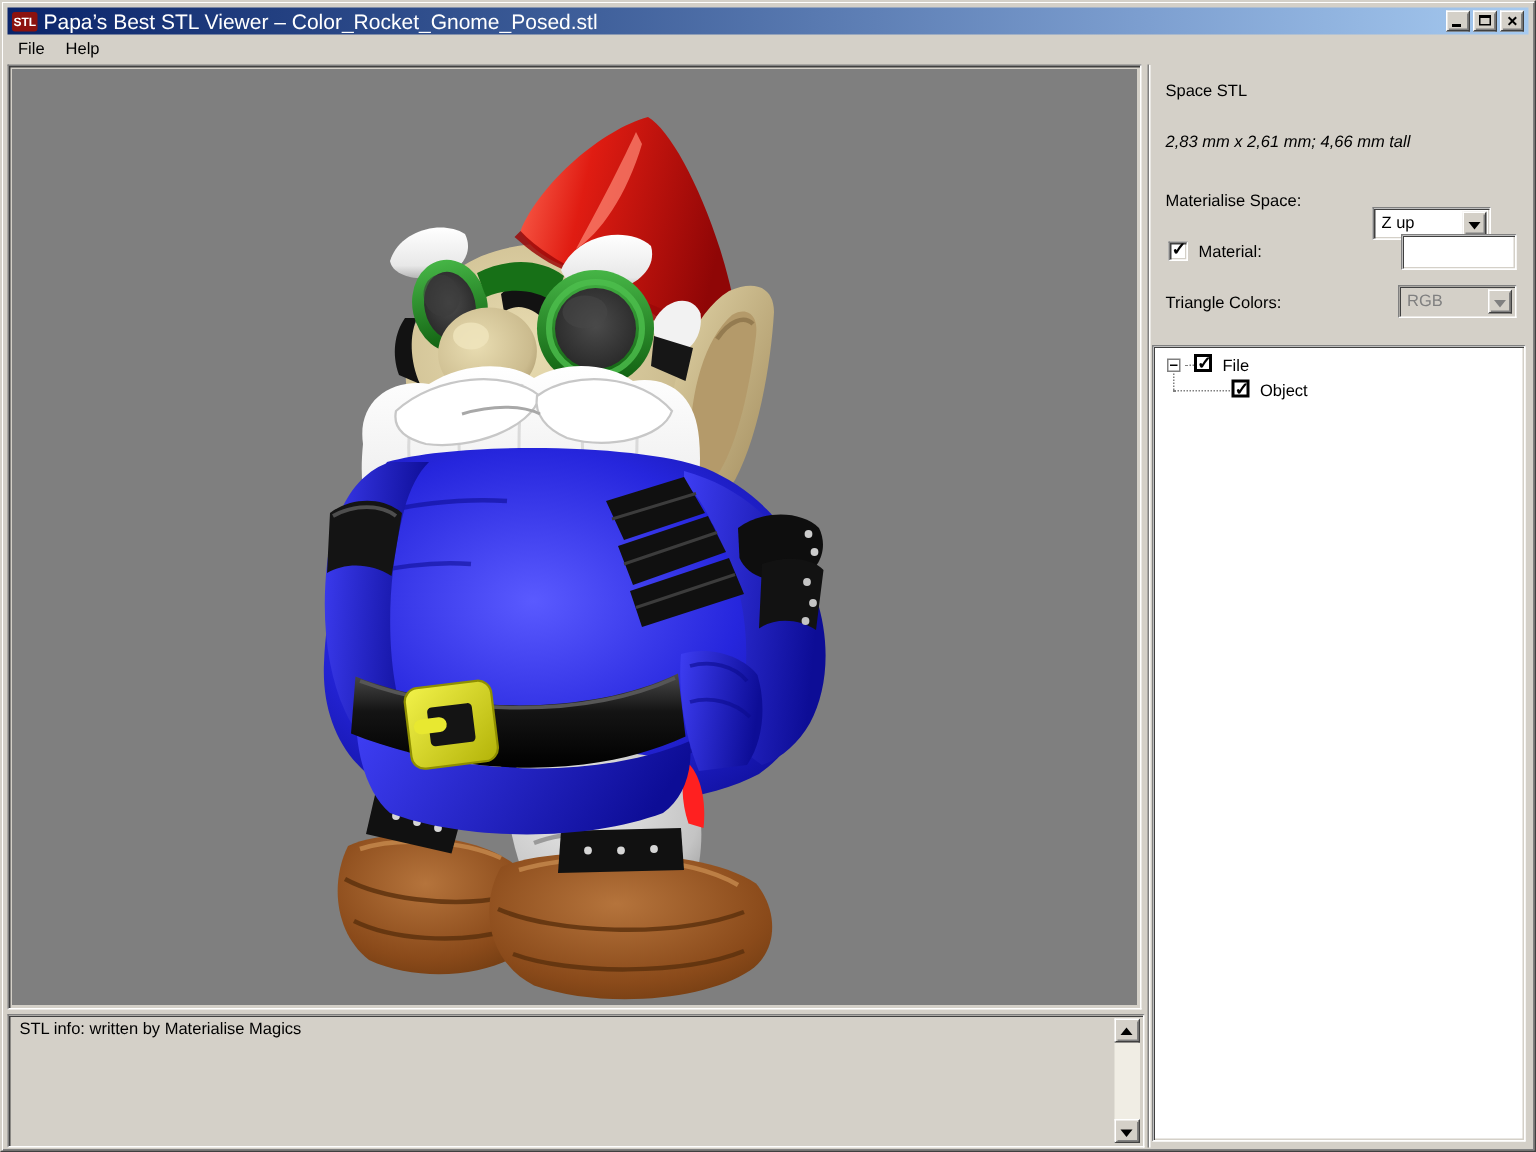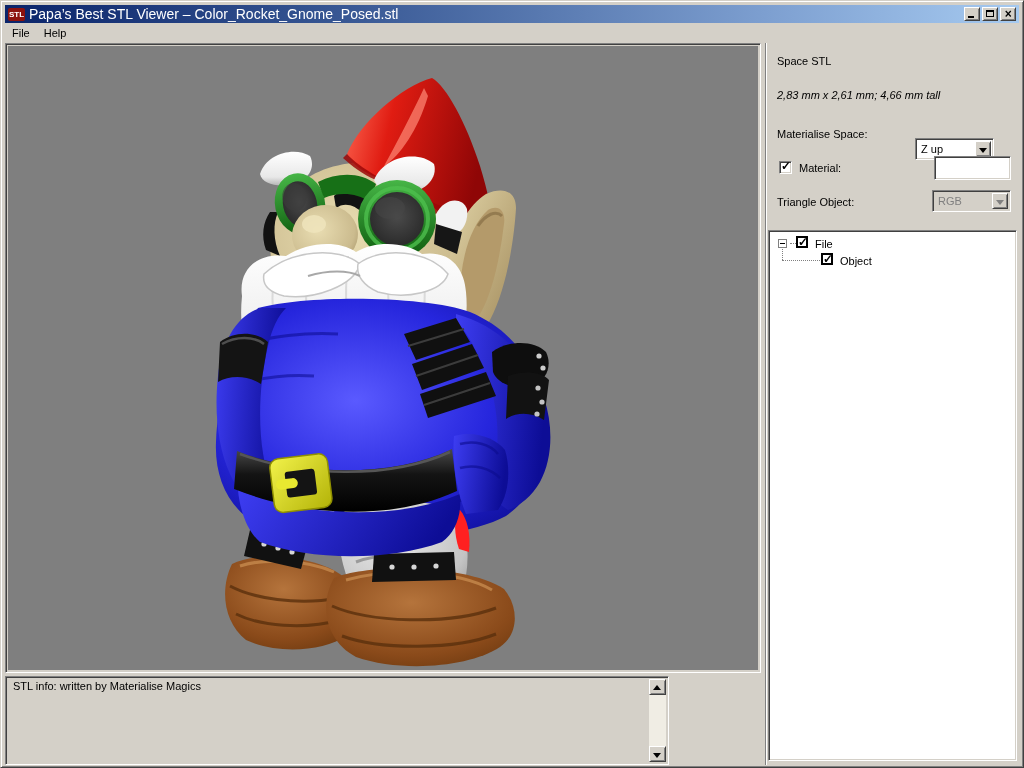--- a/index.html
+++ b/index.html
@@ -34,21 +34,21 @@
   .menu-item { padding:2px 7px; }
 
   
   .viewport-frame { position:absolute; left:4px; top:42px; width:756px; height:630px;
              border:1px solid; border-color:#808080 #ffffff #ffffff #808080;
              box-shadow: inset 1px 1px 0 #404040, inset -1px -1px 0 #d4d0c8; }
   .viewport { position:absolute; inset:2px; background:#7f7f7f; overflow:hidden; }
   .viewport svg { position:absolute; left:0; top:0; }
 
   
-  .log-frame { position:absolute; left:4px; top:675px; width:664px; height:89px;
+  .log-frame { position:absolute; left:4px; top:675px; width:758px; height:89px;
              border:1px solid; border-color:#808080 #ffffff #ffffff #808080;
              box-shadow: inset 1px 1px 0 #404040, inset -1px -1px 0 #d4d0c8; background:#d4d0c8; }
   .log-content { position:absolute; left:2px; top:2px; right:20px; bottom:2px;
                  padding:1px 5px; line-height:13px; overflow:hidden; }
   .scrollbar { position:absolute; top:2px; bottom:2px; right:2px; width:17px; background:#f0ede4; }
   .sb-btn { position:absolute; left:0; right:0; height:16px; background:#d4d0c8;
             border:1px solid; border-color:#ffffff #404040 #404040 #ffffff;
             box-shadow: inset 1px 1px 0 #d4d0c8, inset -1px -1px 0 #808080; }
   .sb-up { top:0; } .sb-down { bottom:0; }
   .tri-up { position:absolute; left:3px; top:5px; width:0; height:0;
@@ -307,21 +307,21 @@
           <i></i>
         </span>
     </div>
 
     <span class="cb" style="left:13px; top:118px;">
       <span>✓</span>
     </span>
     <div class="pl" style="left:33px; top:119px;">Material:</div>
     <div class="swatch" style="left: 168px; top: 113px; background: rgb(255, 255, 255);"></div>
 
-    <div class="pl" style="left:11px; top:153px;">Triangle Object:</div>
+    <div class="pl" style="left:11px; top:153px;">Triangle Colors:</div>
     <div class="combo disabled" style="left:166px; top:147px;">
       <span class="cv">RGB</span>
       <span class="combo-arrow">
           <i></i>
         </span>
     </div>
 
     <div class="tree">
       <span class="expander">
           <i></i>

